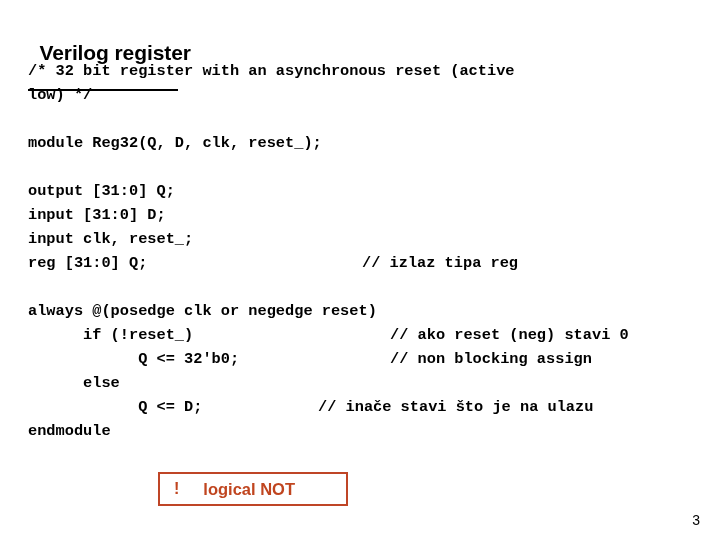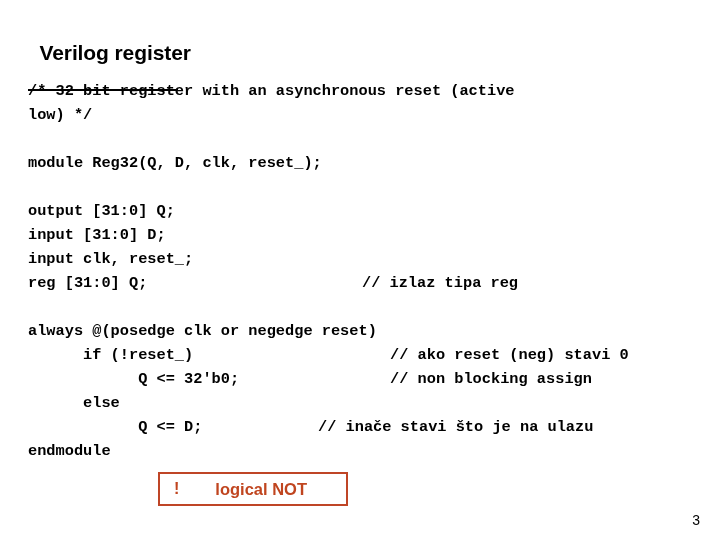--- a/index.html
+++ b/index.html
@@ -43,21 +43,20 @@
     left: 28px;
     top: 59px;
     width: 684px;
     font-family: "Liberation Mono", "DejaVu Sans Mono", monospace;
     font-size: 15.3px;
     font-weight: bold;
     line-height: 24px;
     color: #000000;
     white-space: pre;
     letter-spacing: 0px;
-    margin-top: 20px;
   }
   .code-line {
     height: 24px;
     white-space: pre;
     position: relative;
   }
   .code-line.blank {
     height: 24px;
   }
   
@@ -85,21 +84,21 @@
     font-weight: bold;
     color: #C0451F;
     margin-left: 14px;
     white-space: pre;
   }
   #callout-box .cb-text {
     font-family: "Liberation Sans", sans-serif;
     font-size: 16.5px;
     font-weight: bold;
     color: #C0451F;
-    margin-left: 36px;
+    margin-left: 24px;
     white-space: pre;
   }
 
   
   #page-number {
     position: absolute;
     right: 20px;
     bottom: 12px;
     font-family: "Liberation Sans", sans-serif;
     font-size: 14px;

